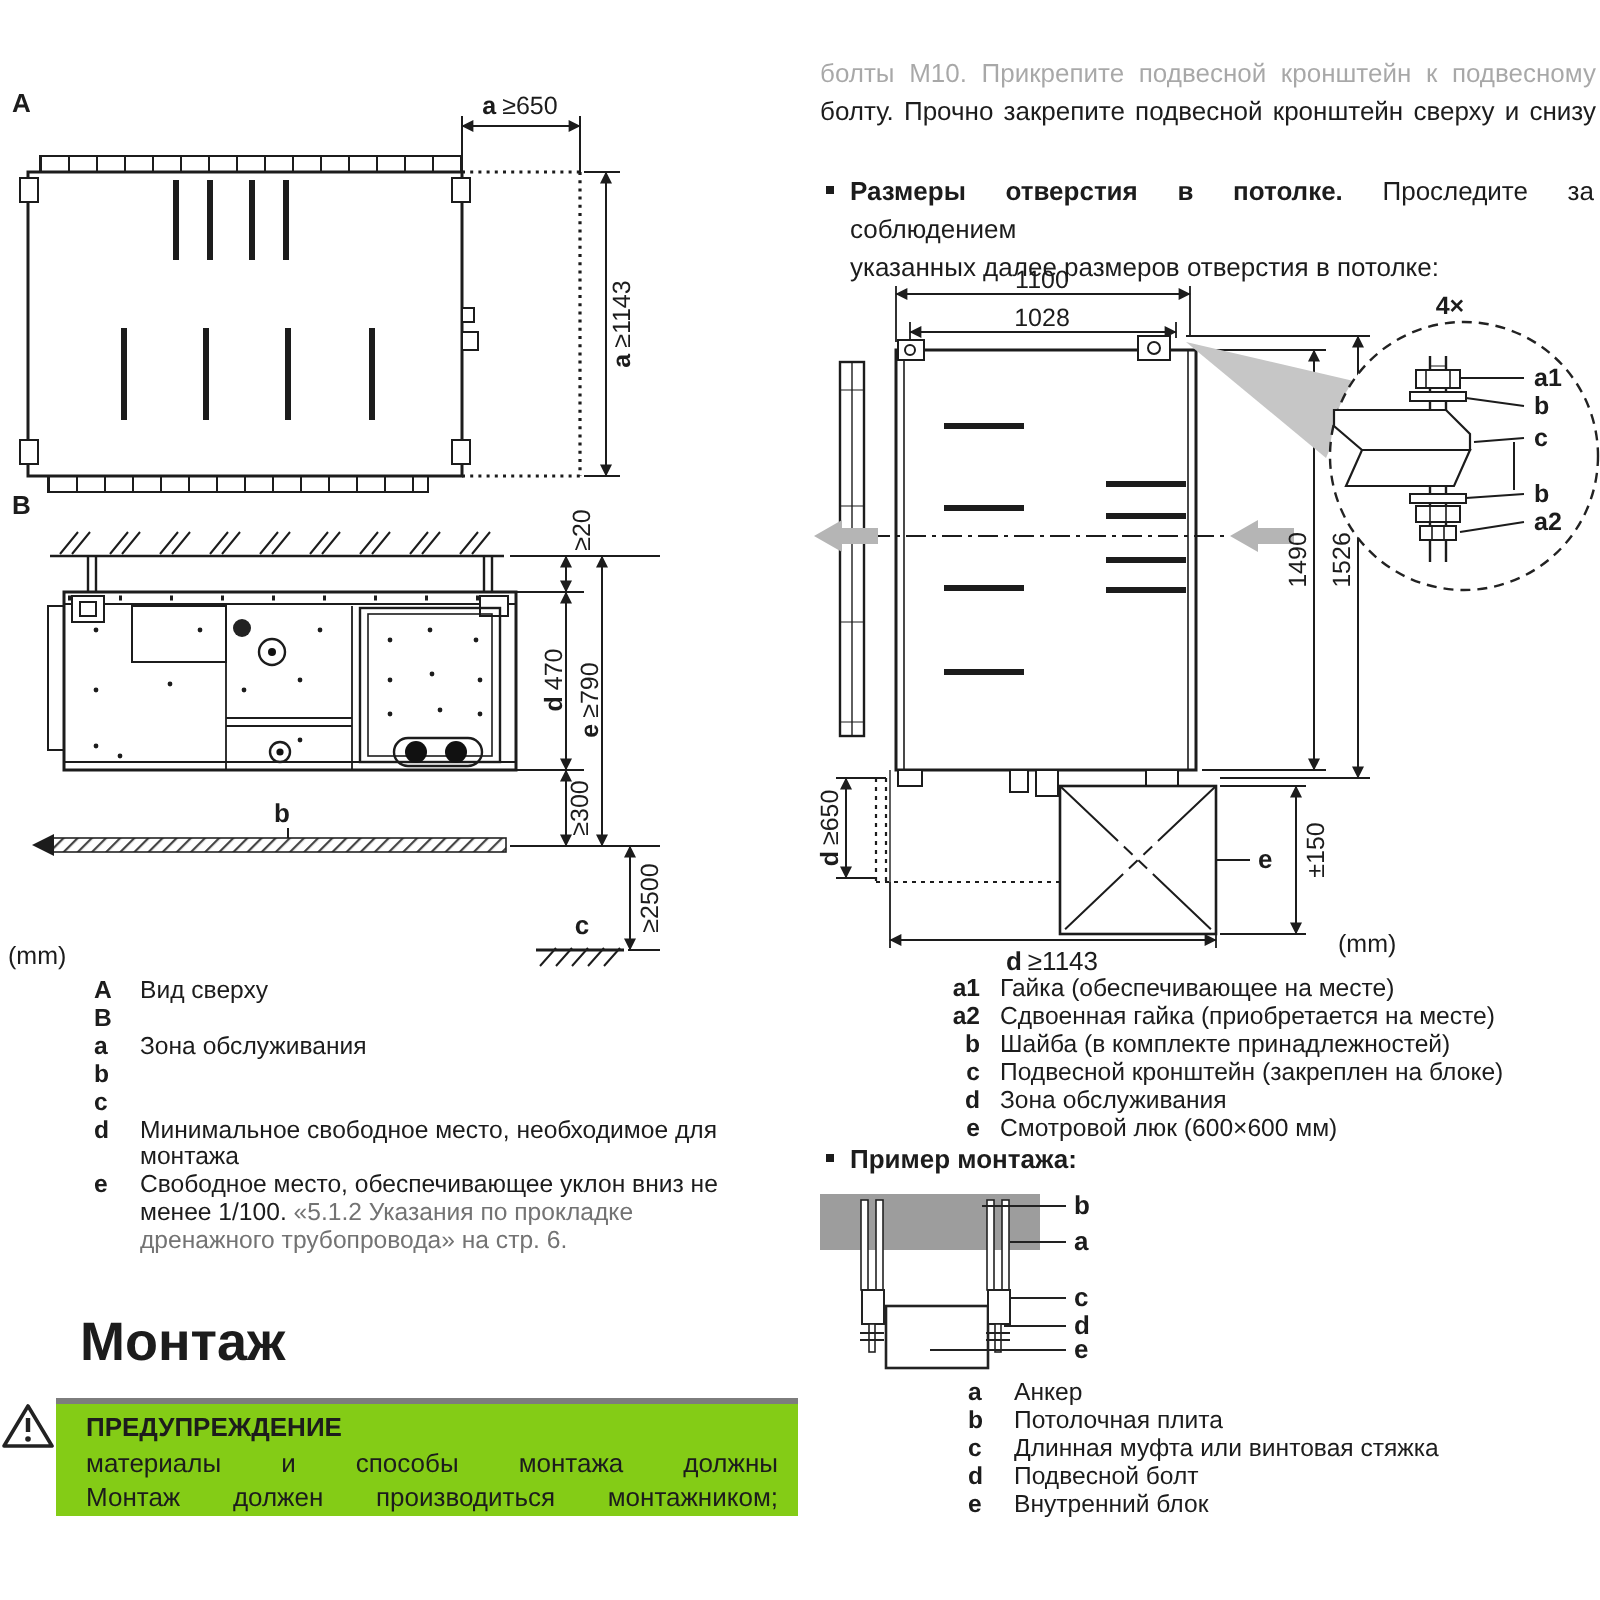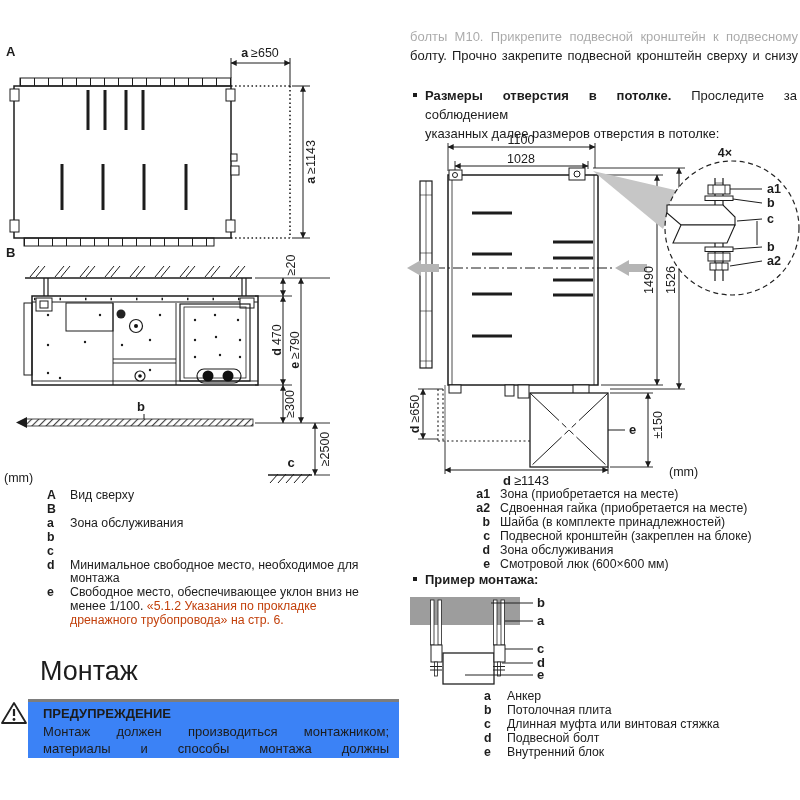--- a/index.html
+++ b/index.html
@@ -11,23 +11,23 @@
   .faded{opacity:.38}
   .bblock{position:absolute}
   .bsq{position:absolute;left:-12px;top:7px;width:4px;height:4px;background:#1c1c1c}
   .legend{position:absolute;font-size:12.3px;line-height:13.9px}
   .lrow{display:flex}
   .lkey{flex:none;font-weight:bold}
   .legend-views .lkey{width:23px}
   .legend-views .ltext{width:316px}
   .legend-hole .lkey{width:28px;text-align:right;margin-right:10px}
   .legend-ex .lkey{width:12px;margin-right:11px}
-  .doclink{color:#c2410c}
-  .h1{position:absolute;font-size:27px;font-weight:normal}
-  .warnbox{position:absolute;background:#3b82f6;border-top:3px solid #7d7d7d;
+  .doclink{color:#737373}
+  .h1{position:absolute;font-size:27px;font-weight:bold}
+  .warnbox{position:absolute;background:#84cc16;border-top:3px solid #7d7d7d;
            padding:4px 10px 0 15px;box-sizing:border-box}
   .warntitle{font-size:13px;font-weight:bold;margin-bottom:3px}
   .warnline{font-size:13px;line-height:16.5px;text-align:justify;text-align-last:justify}
   svg{display:block}
   svg text{font-family:"Liberation Sans",sans-serif;fill:#1c1c1c}
   .d12{font-size:12.5px}
   .d13{font-size:13px}
   .b{font-weight:bold}
   .lbl{font-size:13px;font-weight:bold}
 </style>
@@ -188,22 +188,22 @@
 
   <div class="h1" style="left:40px;top:656px">Монтаж</div>
 
   <svg class="abs" style="left:1px;top:701px" width="26" height="24" viewBox="0 0 26 24">
     <polygon points="13,2 25,22 1,22" fill="#fff" stroke="#222" stroke-width="1.8" stroke-linejoin="round"></polygon>
     <line x1="13" y1="8" x2="13" y2="15" stroke="#222" stroke-width="2.2"></line>
     <circle cx="13" cy="18.5" r="1.4" fill="#222"></circle>
   </svg>
   <div class="warnbox" style="left:28px;top:699px;width:371px;height:59px">
     <div class="warntitle">ПРЕДУПРЕЖДЕНИЕ</div>
+    <div class="warnline">материалы и способы монтажа должны</div>
     <div class="warnline">Монтаж должен производиться монтажником;</div>
-    <div class="warnline">материалы и способы монтажа должны</div>
   </div>
 
   <div class="abs txt13" style="left:410px;top:27px;width:388px">
     <div class="jst faded">болты М10. Прикрепите подвесной кронштейн к подвесному</div>
     <div class="jst">болту. Прочно закрепите подвесной кронштейн сверху и снизу</div>
   </div>
 
   <div class="bblock txt13" style="left:425px;top:86px;width:372px">
     <span class="bsq"></span>
     <div class="jst"><span class="b">Размеры отверстия в потолке.</span> <span>Проследите за соблюдением</span></div>
@@ -307,21 +307,21 @@
       <path d="M40,308V341 M203,334V341" stroke="#1c1c1c" stroke-width="0.9"></path>
       <line x1="40" y1="337" x2="203" y2="337" stroke="#1c1c1c" stroke-width="1" marker-start="url(#aH)" marker-end="url(#aH)"></line>
       <text x="121" y="352" text-anchor="middle" class="d13"><tspan class="b">d</tspan><tspan dx="3">≥1143</tspan></text>
     </g>
     <text x="264" y="343" class="d12">(mm)</text>
   </svg>
 
   <div class="legend legend-hole" style="left:462px;top:488px;width:336px">
     <div class="lrow">
         <span class="lkey">a1</span>
-        <span class="ltext">Зона (приобретается на месте)</span>
+        <span class="ltext">Гайка (обеспечивающее на месте)</span>
       </div>
     <div class="lrow">
         <span class="lkey">a2</span>
         <span class="ltext">Сдвоенная гайка (приобретается на месте)</span>
       </div>
     <div class="lrow">
         <span class="lkey">b</span>
         <span class="ltext">Шайба (в комплекте принадлежностей)</span>
       </div>
     <div class="lrow">

